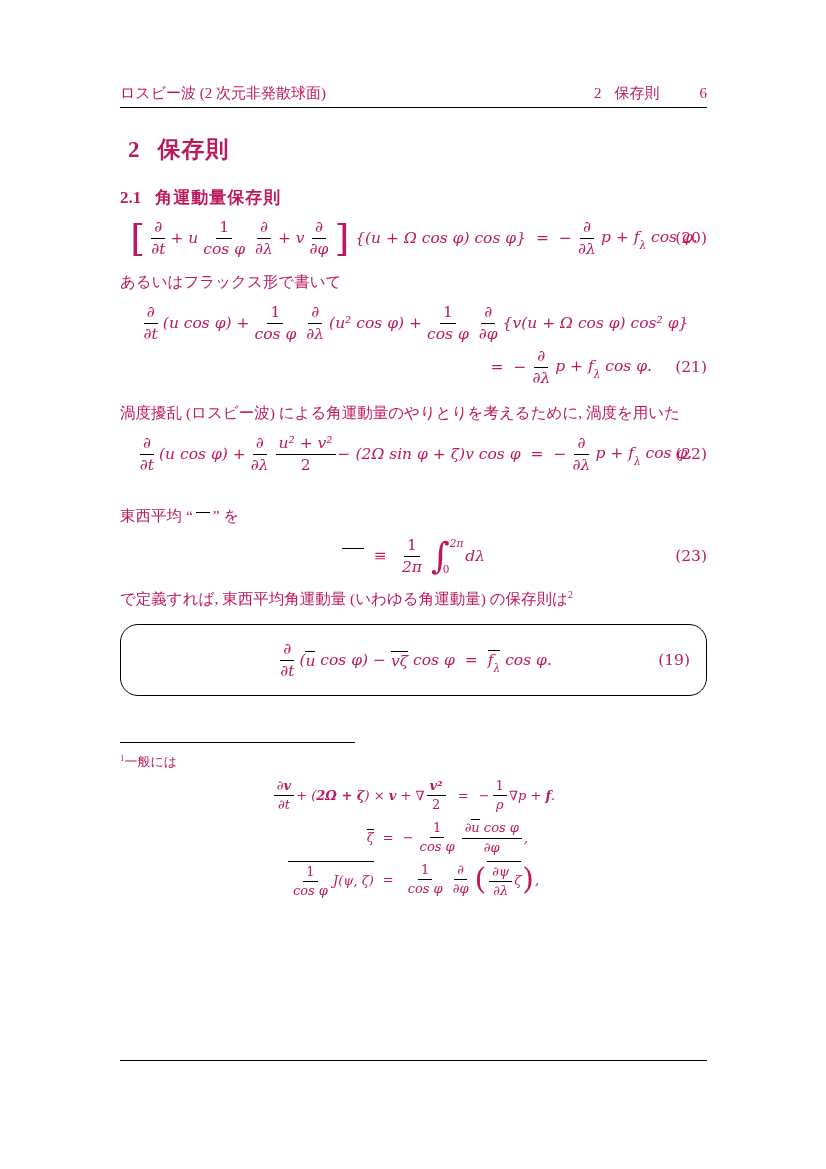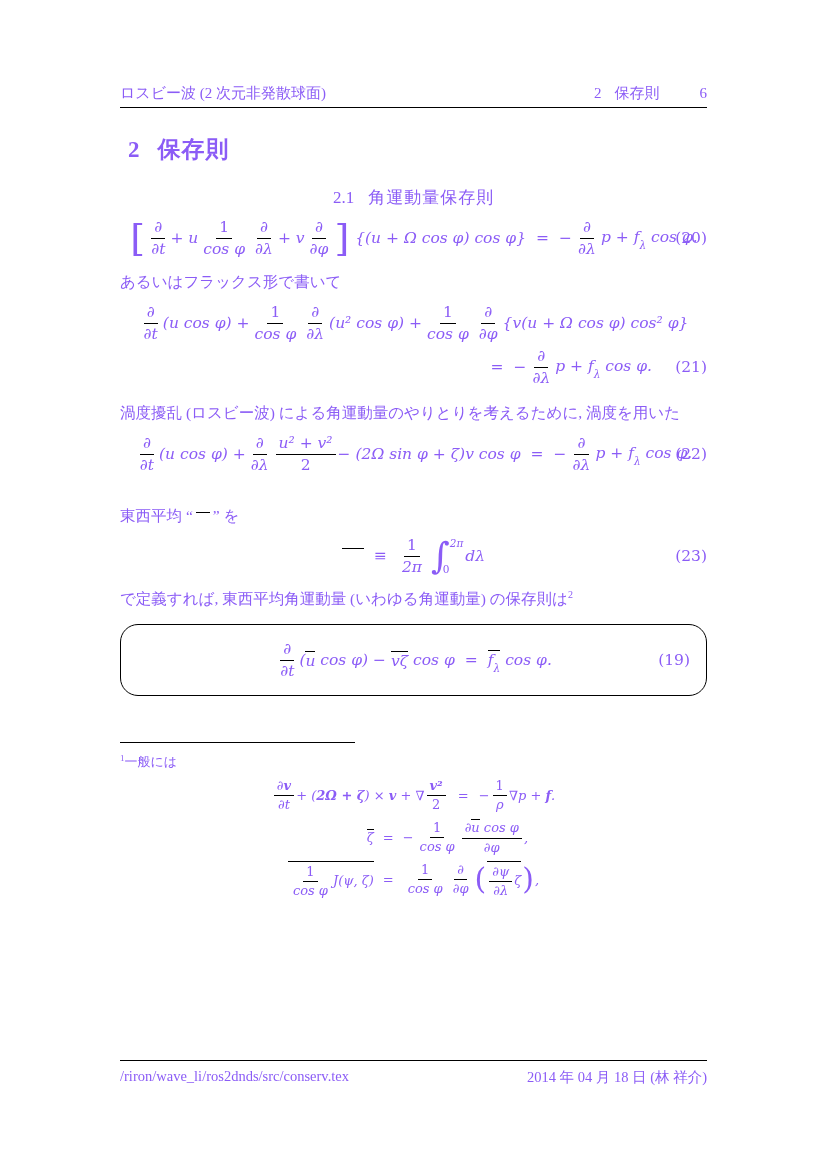--- a/index.html
+++ b/index.html
@@ -1,33 +1,33 @@
 <!DOCTYPE html>
 <html><head>
 <meta charset="utf-8">
 <style>
   * { box-sizing: border-box; }
   html,body { margin:0; padding:0; background:#ffffff; }
   .page {
     position: relative;
     width: 826px; height: 1169px;
-    background:#fff; color:#8b5cf6;
+    background:#fff; color:#be185d;
     font-family: "Liberation Serif", "DejaVu Serif", serif;
     padding: 84px 119px 0 120px;
     overflow: hidden;
   }
   
   .hdr { display:flex; justify-content:space-between; font-size:15px; line-height:19px; }
   .hdr-right { display:flex; align-items:baseline; }
   .hdr-secnum { margin-right:13px; }
   .hdr-pagenum { margin-left:40px; }
   .hdr-rule { border-top:1px solid #000; margin-top:4px; }
   
   .sec { margin:28px 0 0 8px; font-size:23px; line-height:27px; font-weight:bold; }
-  .subsec { margin:24px 0 0 0; font-size:17px; line-height:21px; font-weight:normal;text-align:center; }
+  .subsec { margin:24px 0 0 0; font-size:17px; line-height:21px; font-weight:bold; }
   .num-rm { font-family:"Liberation Serif","DejaVu Serif",serif; }
   .ttl-go { font-family:"Liberation Sans","DejaVu Sans",sans-serif; letter-spacing:1px; }
   .sec .num-rm { margin-right:18px; }
   .subsec .num-rm { margin-right:14px; }
   
   .body-p { font-size:15.5px; line-height:27px; margin:0; }
   .pline { white-space:nowrap; }
   .mt14 { margin-top:14px; } .mt12 { margin-top:12px; } .mt10 { margin-top:10px; }
   .mt22 { margin-top:28px;font-family:Liberation Serif, serif; } .mt8 { margin-top:8px; }
   .mi { font-style:italic; font-family:"DejaVu Serif","Liberation Serif",serif; }
@@ -323,19 +323,15 @@
           </span>
         <span class="tok">ζ</span>
       </span>
       <span class="bigp">)</span>
       <span class="tok">,</span>
     </span>
   </div>
 
   <div class="pfoot">
     <div class="pfoot-rule"></div>
-    <div class="pfoot-row">
-      <span>/riron/wave_li/ros2dnds/src/conserv.tex</span>
-      <span>2014 年 04 月 18 日 (林 祥介)</span>
-    </div>
   </div>
 
 </div>
 
 </body></html>

